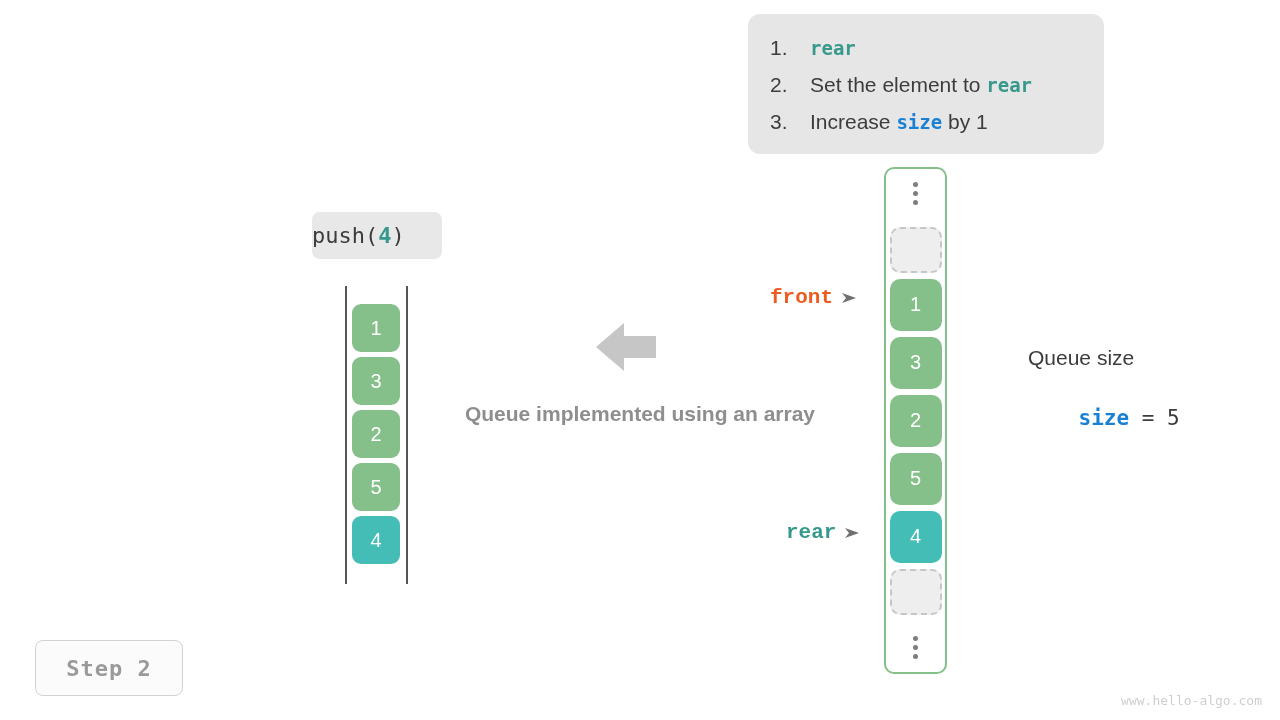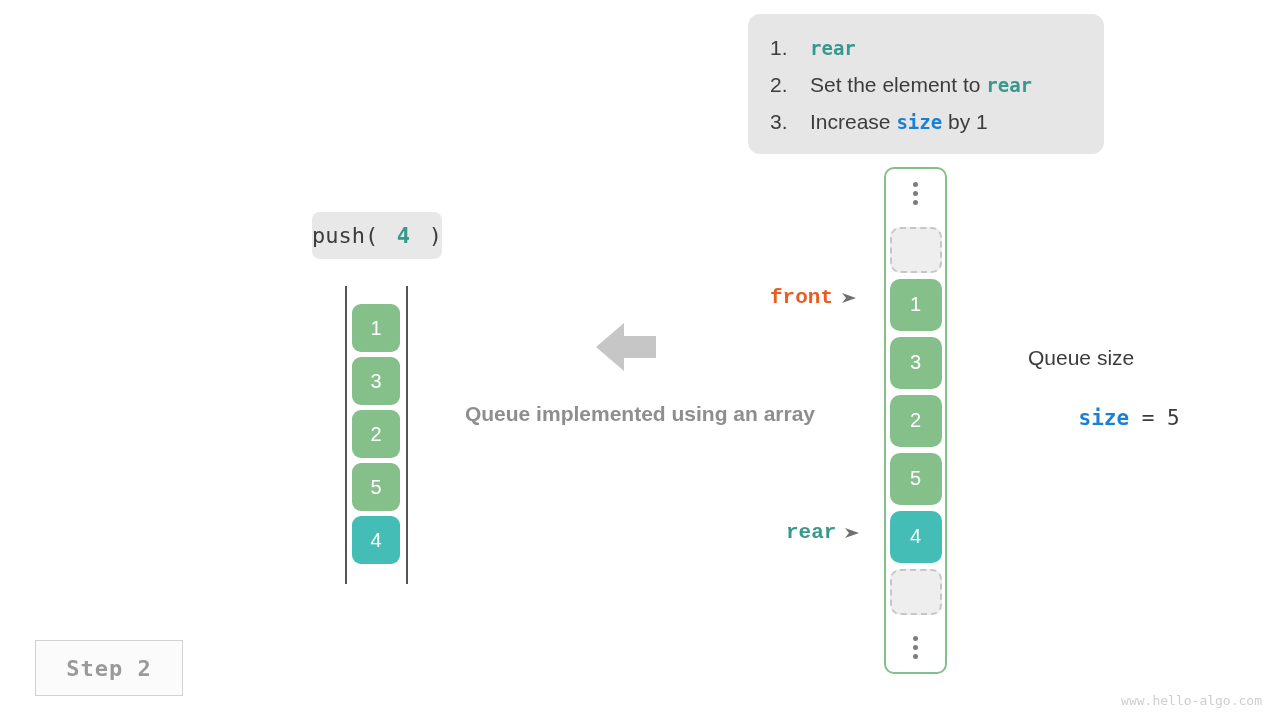--- a/index.html
+++ b/index.html
@@ -64,21 +64,21 @@
   .push-label {
     position: absolute;
     left: 312px;
     top: 212px;
     width: 130px;
     height: 47px;
     background: #e8e8e8;
     border-radius: 8px;
     display: flex;
     align-items: center;
-    justify-content: space-between;
+    justify-content: flex-start;
     font-family: "DejaVu Sans Mono", monospace;
     font-size: 22px;
     color: #3c3c3c;
   }
   .push-label .arg {
     color: #37998c;
     font-weight: bold;
   }
 
   
@@ -236,21 +236,21 @@
   }
 
   
   .step-badge {
     position: absolute;
     left: 35px;
     top: 640px;
     width: 146px;
     height: 54px;
     border: 1px solid #d2d2d2;
-    border-radius: 0;
+    border-radius: 8px;
     background: #fbfbfb;
     display: flex;
     align-items: center;
     justify-content: center;
     font-family: "DejaVu Sans Mono", monospace;
     font-weight: bold;
     font-size: 22px;
     color: #9a9a9a;
     letter-spacing: 1px;
   }

